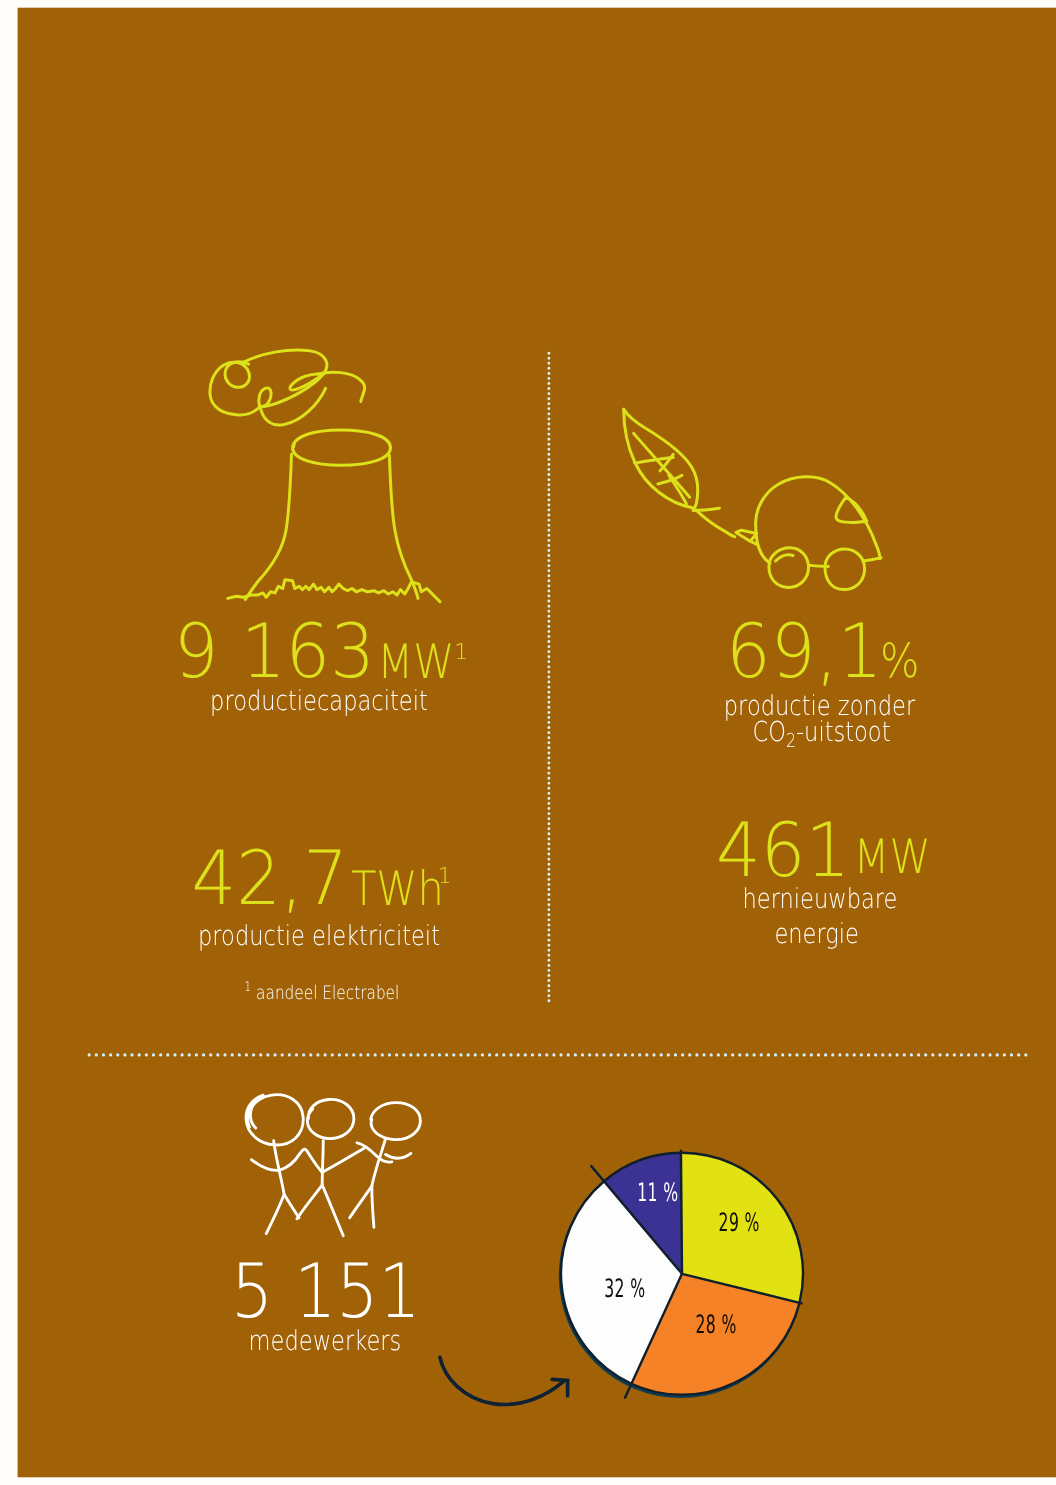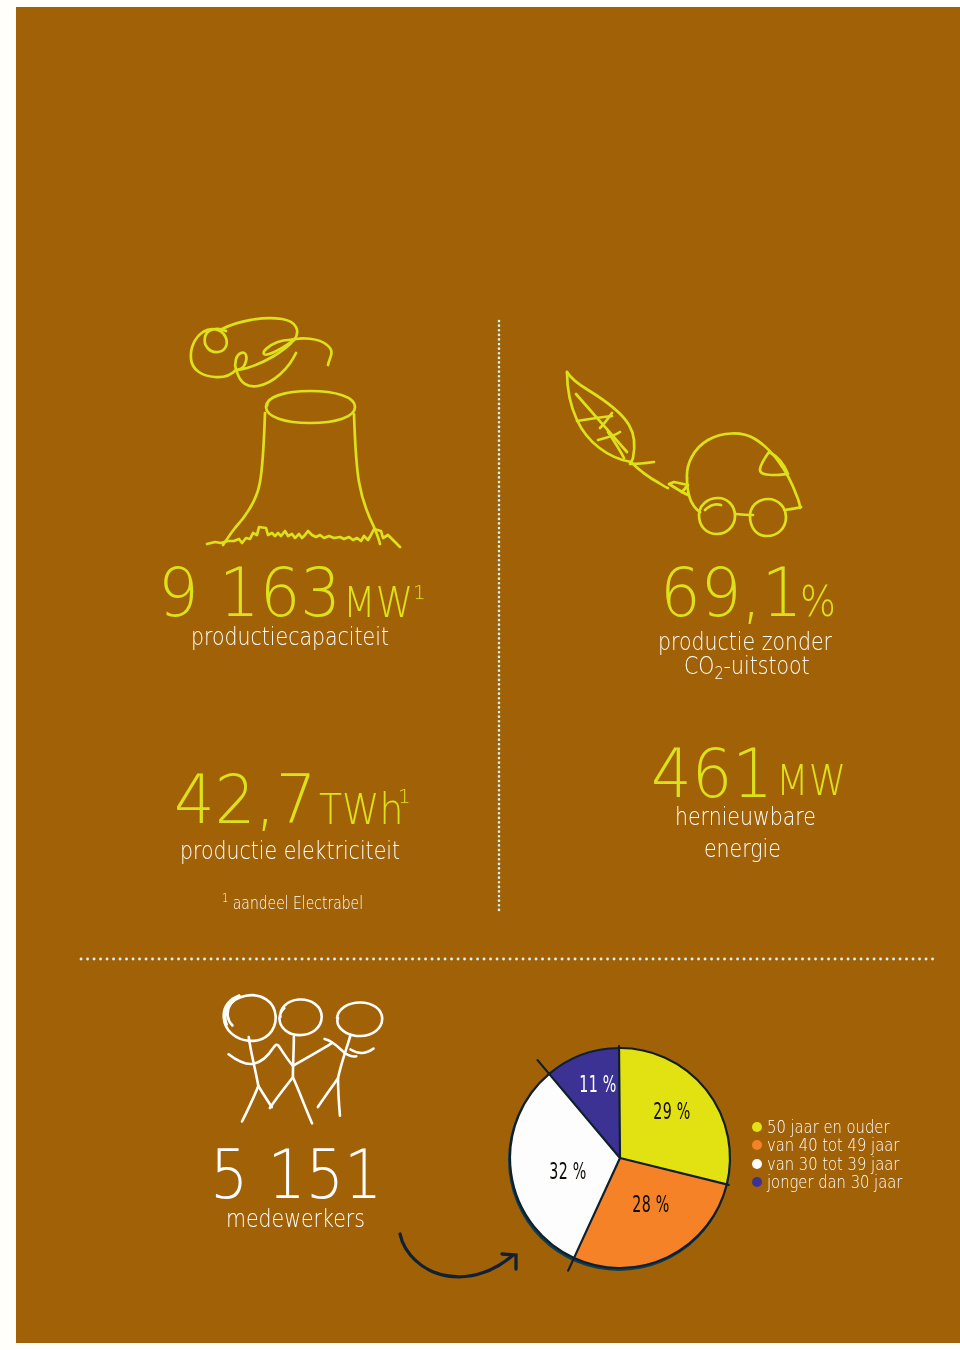--- a/index.html
+++ b/index.html
@@ -311,32 +311,14 @@
       <path d="M126.00 126.00 L74.18 238.66" fill="none" stroke="#101f2c" stroke-width="2.2" stroke-linecap="round"></path>
       <path d="M80.03 225.94 A110 110 0 0 1 55.15 41.86" fill="none" stroke="#101f2c" stroke-width="2.2" stroke-linecap="round"></path>
       <path d="M126.00 126.00 L43.55 28.09" fill="none" stroke="#101f2c" stroke-width="2.2" stroke-linecap="round"></path>
       <path d="M55.15 41.86 A110 110 0 0 1 125.04 16.00" fill="none" stroke="#101f2c" stroke-width="2.2" stroke-linecap="round"></path>
       <text x="178.00" y="87.00" text-anchor="middle" font-family="&quot;DejaVu Sans&quot;,sans-serif" font-size="23" font-weight="400" letter-spacing="0.5" fill="#100c08" transform="translate(178.00 87.00) scale(0.62 1) translate(-178.00 -87.00)">29 %</text>
       <text x="157.00" y="180.00" text-anchor="middle" font-family="&quot;DejaVu Sans&quot;,sans-serif" font-size="23" font-weight="400" letter-spacing="0.5" fill="#100c08" transform="translate(157.00 180.00) scale(0.62 1) translate(-157.00 -180.00)">28 %</text>
       <text x="74.00" y="147.00" text-anchor="middle" font-family="&quot;DejaVu Sans&quot;,sans-serif" font-size="23" font-weight="400" letter-spacing="0.5" fill="#100c08" transform="translate(74.00 147.00) scale(0.62 1) translate(-74.00 -147.00)">32 %</text>
       <text x="104.00" y="60.00" text-anchor="middle" font-family="&quot;DejaVu Sans&quot;,sans-serif" font-size="23" font-weight="400" letter-spacing="0.5" fill="#ffffff" transform="translate(104.00 60.00) scale(0.62 1) translate(-104.00 -60.00)">11 %</text>
     </svg>
 
-  <div class="legend" style="left:736px;top:1111px;">
-      <div class="legrow">
-        <span class="legdot" style="background: rgb(226, 225, 18);"></span>
-        <span class="legtxt">50 jaar en ouder</span>
-      </div>
-      <div class="legrow">
-        <span class="legdot" style="background: rgb(245, 130, 38);"></span>
-        <span class="legtxt">van 40 tot 49 jaar</span>
-      </div>
-      <div class="legrow">
-        <span class="legdot" style="background: rgb(253, 253, 253);"></span>
-        <span class="legtxt">van 30 tot 39 jaar</span>
-      </div>
-      <div class="legrow">
-        <span class="legdot" style="background: rgb(59, 50, 147);"></span>
-        <span class="legtxt">jonger dan 30 jaar</span>
-      </div>
-    </div>
 
 </div>
 
 </body></html>

